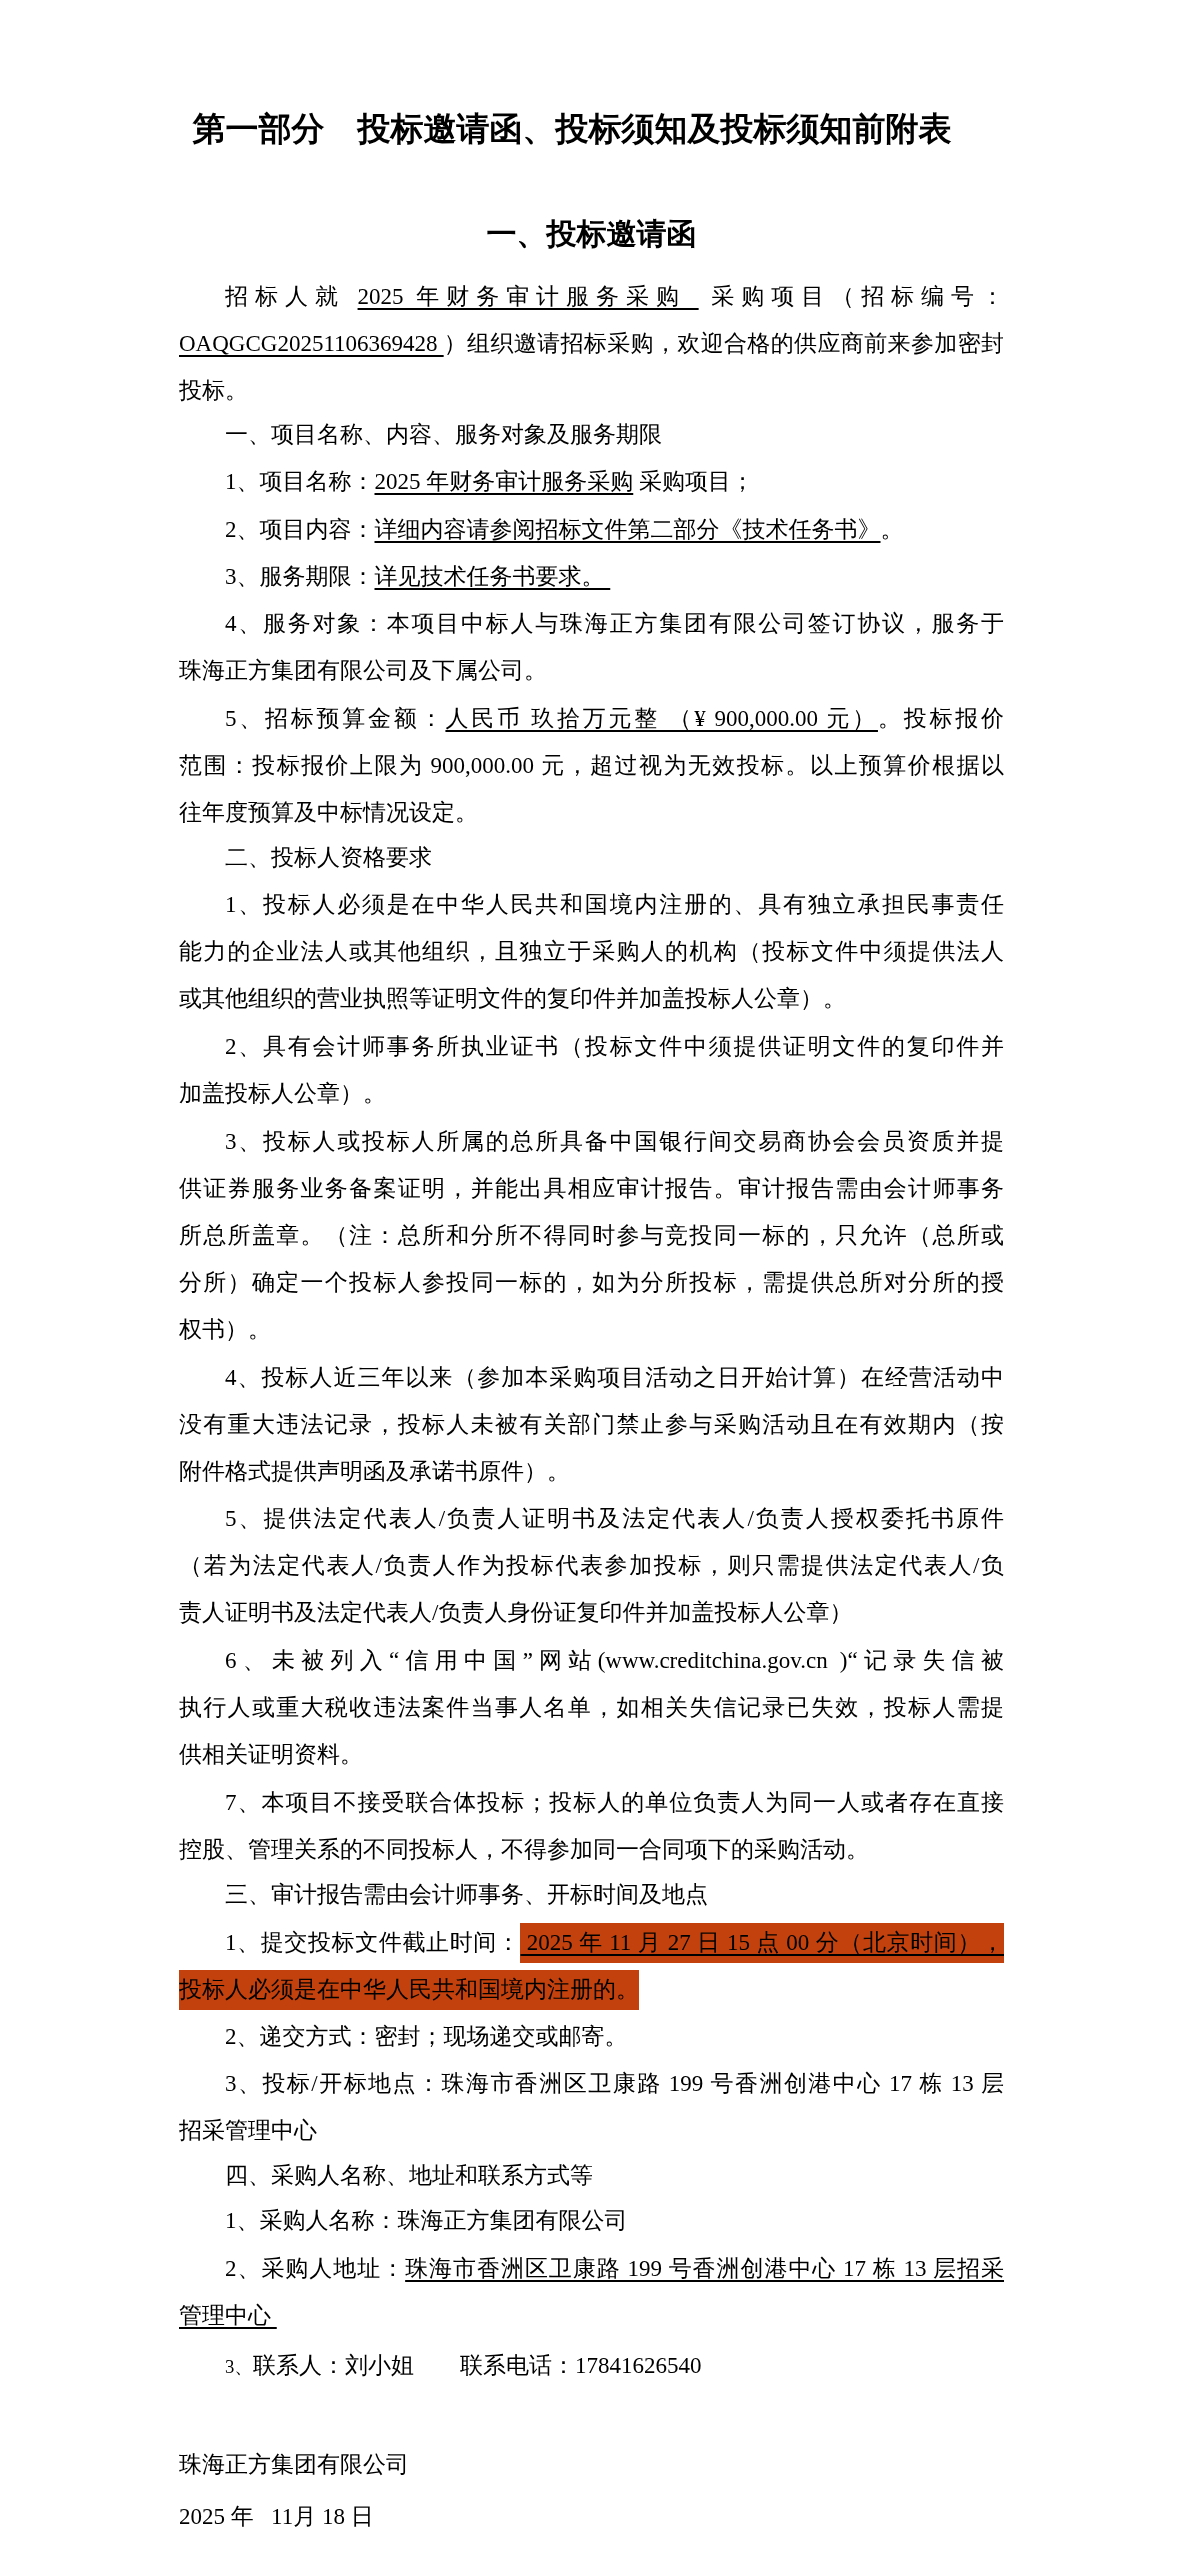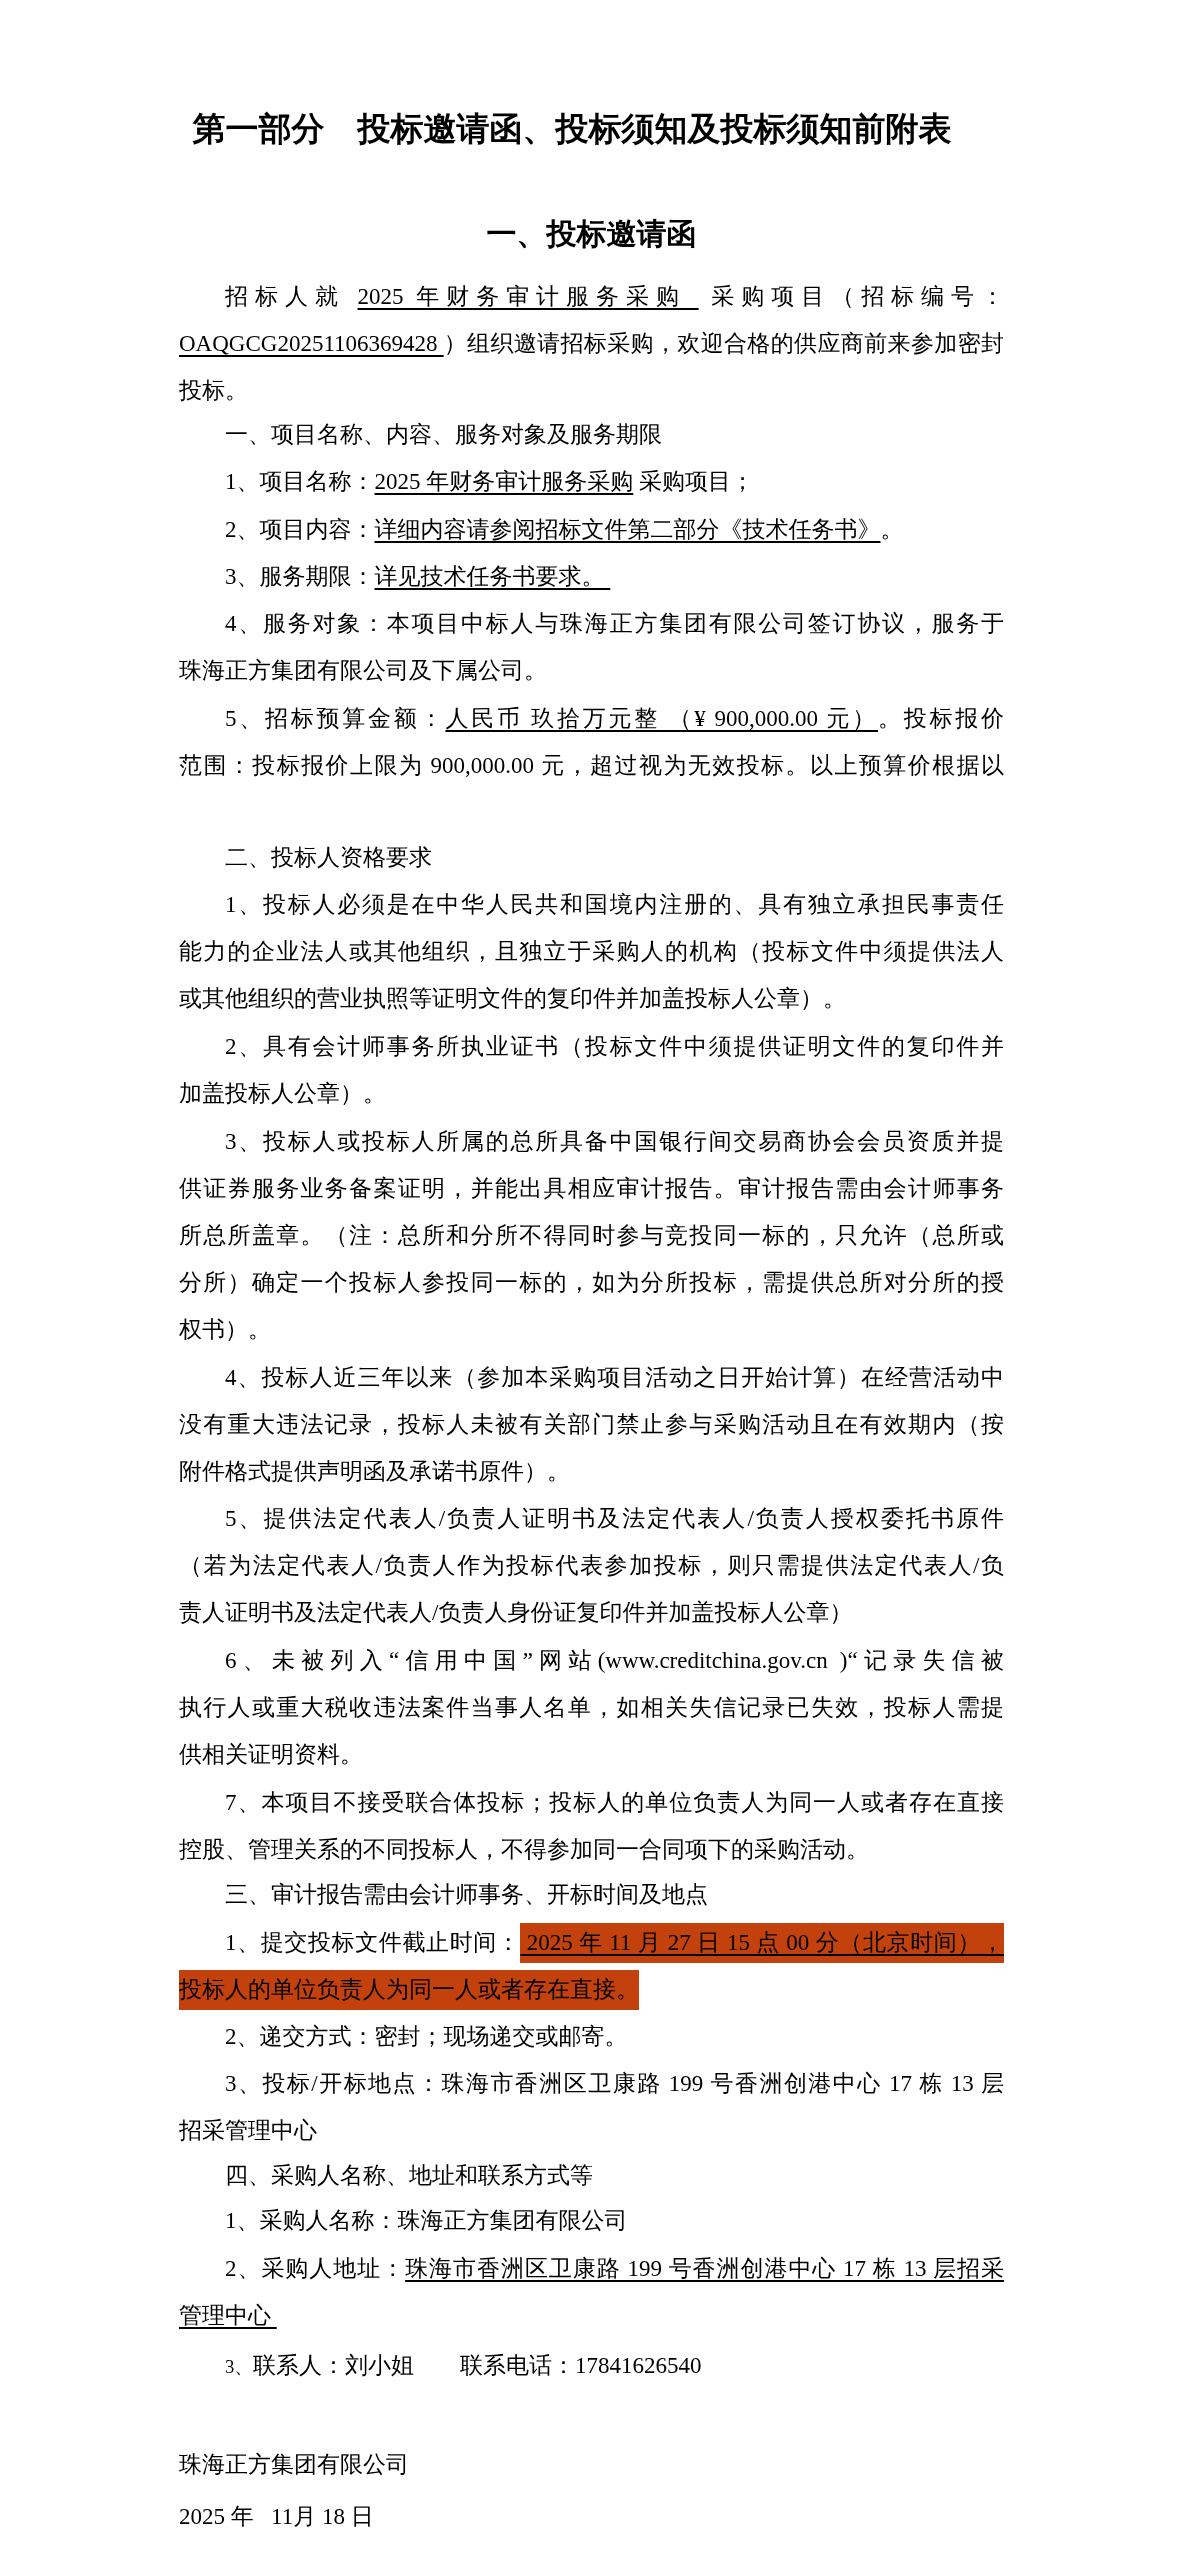--- a/index.html
+++ b/index.html
@@ -31,20 +31,21 @@
   <div class="ln" style="top:367px"><span>投标。</span></div>
 
   <div class="ln ind" style="top:411px"><span class="b">一、项目名称、内容、服务对象及服务期限</span></div>
   <div class="ln ind" style="top:458px"><span>1、项目名称：</span><span class="b u">2025 年财务审计服务采购</span><span> 采购项目；</span></div>
   <div class="ln ind" style="top:506px"><span>2、项目内容：</span><span class="u">详细内容请参阅招标文件第二部分《技术任务书》</span><span>。</span></div>
   <div class="ln ind" style="top:553px"><span>3、服务期限：</span><span class="u">详见技术任务书要求。 </span></div>
   <div class="ln ind j" style="top:600px"><span>4、服务对象：本项目中标人与珠海正方集团有限公司签订协议，服务于</span></div>
   <div class="ln" style="top:647px"><span>珠海正方集团有限公司及下属公司。</span></div>
   <div class="ln ind j" style="top:695px"><span>5、招标预算金额：</span><span class="b u">人民币 玖拾万元整 （¥ 900,000.00 元）</span><span>。投标报价</span></div>
   <div class="ln j" style="top:742px"><span>范围：投标报价上限为 </span><span class="b">900,000.00</span><span> 元，超过视为无效投标。以上预算价根据以</span></div>
+  <div class="ln" style="top:789px"><span>往年度预算及中标情况设定。</span></div>
 
   <div class="ln ind" style="top:834px"><span class="b">二、投标人资格要求</span></div>
   <div class="ln ind j" style="top:881px"><span>1、投标人必须是在中华人民共和国境内注册的、具有独立承担民事责任</span></div>
   <div class="ln j" style="top:928px"><span>能力的企业法人或其他组织，且独立于采购人的机构（投标文件中须提供法人</span></div>
   <div class="ln" style="top:975px"><span>或其他组织的营业执照等证明文件的复印件并加盖投标人公章）。</span></div>
   <div class="ln ind j" style="top:1023px"><span>2、具有会计师事务所执业证书（投标文件中须提供证明文件的复印件并</span></div>
   <div class="ln" style="top:1070px"><span>加盖投标人公章）。</span></div>
   <div class="ln ind j" style="top:1118px"><span>3、投标人或投标人所属的总所具备中国银行间交易商协会会员资质并提</span></div>
   <div class="ln j" style="top:1165px"><span>供证券服务业务备案证明，并能出具相应审计报告。审计报告需由会计师事务</span></div>
   <div class="ln j" style="top:1212px"><span>所总所盖章。（注：总所和分所不得同时参与竞投同一标的，只允许（总所或</span></div>
@@ -57,21 +58,21 @@
   <div class="ln j" style="top:1542px"><span>（若为法定代表人/负责人作为投标代表参加投标，则只需提供法定代表人/负</span></div>
   <div class="ln" style="top:1589px"><span>责人证明书及法定代表人/负责人身份证复印件并加盖投标人公章）</span></div>
   <div class="ln ind j" style="top:1637px"><span>6、未被列入“信用中国”网站(www.creditchina.gov.cn )“记录失信被</span></div>
   <div class="ln j" style="top:1684px"><span>执行人或重大税收违法案件当事人名单，如相关失信记录已失效，投标人需提</span></div>
   <div class="ln" style="top:1731px"><span>供相关证明资料。</span></div>
   <div class="ln ind j" style="top:1779px"><span>7、本项目不接受联合体投标；投标人的单位负责人为同一人或者存在直接</span></div>
   <div class="ln" style="top:1826px"><span>控股、管理关系的不同投标人，不得参加同一合同项下的采购活动。</span></div>
 
   <div class="ln ind" style="top:1871px"><span class="b">三、审计报告需由会计师事务、开标时间及地点</span></div>
   <div class="ln ind j" style="top:1919px"><span>1、提交投标文件截止时间：</span><span class="hl u"> 2025 年 11 月 27 日 15 点 00 分（北京时间），</span></div>
-  <div class="ln" style="top:1966px"><span class="hl">投标人的单位负责人为同一人或者存在直接。</span></div>
+  <div class="ln" style="top:1966px"><span class="hl">投标人必须是在中华人民共和国境内注册的。</span></div>
   <div class="ln ind" style="top:2013px"><span>2、递交方式：密封；现场递交或邮寄。</span></div>
   <div class="ln ind j" style="top:2060px"><span>3、投标/开标地点：珠海市香洲区卫康路 199 号香洲创港中心 17 栋 13 层</span></div>
   <div class="ln" style="top:2107px"><span>招采管理中心</span></div>
 
   <div class="ln ind" style="top:2152px"><span class="b">四、采购人名称、地址和联系方式等</span></div>
   <div class="ln ind" style="top:2197px"><span>1、采购人名称：珠海正方集团有限公司</span></div>
   <div class="ln ind j" style="top:2245px"><span>2、采购人地址：</span><span class="u">珠海市香洲区卫康路 199 号香洲创港中心 17 栋 13 层招采</span></div>
   <div class="ln" style="top:2292px"><span class="u">管理中心 </span></div>
   <div class="ln ind" style="top:2342px"><span class="sm">3、</span><span>联系人：刘小姐        联系电话：17841626540</span></div>
 

